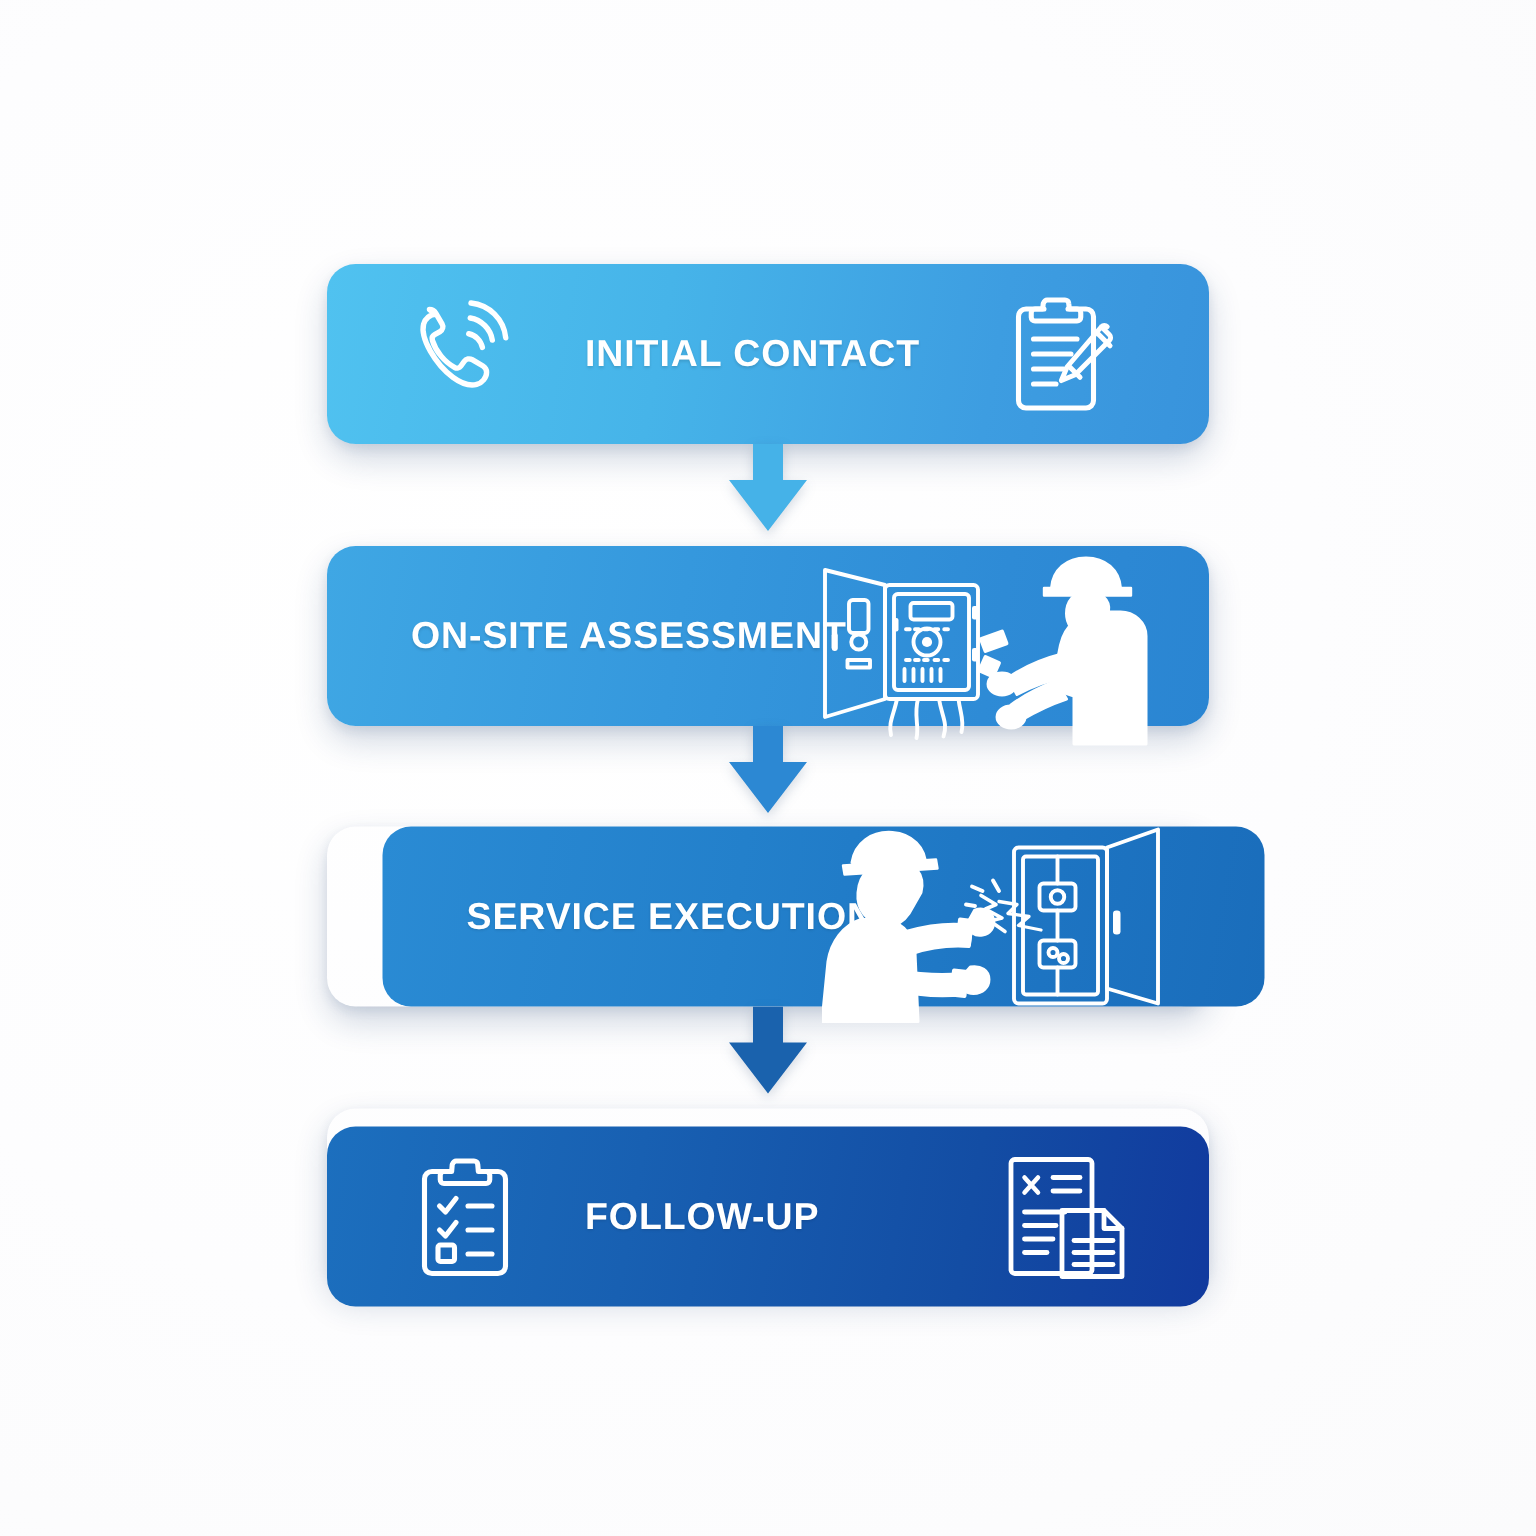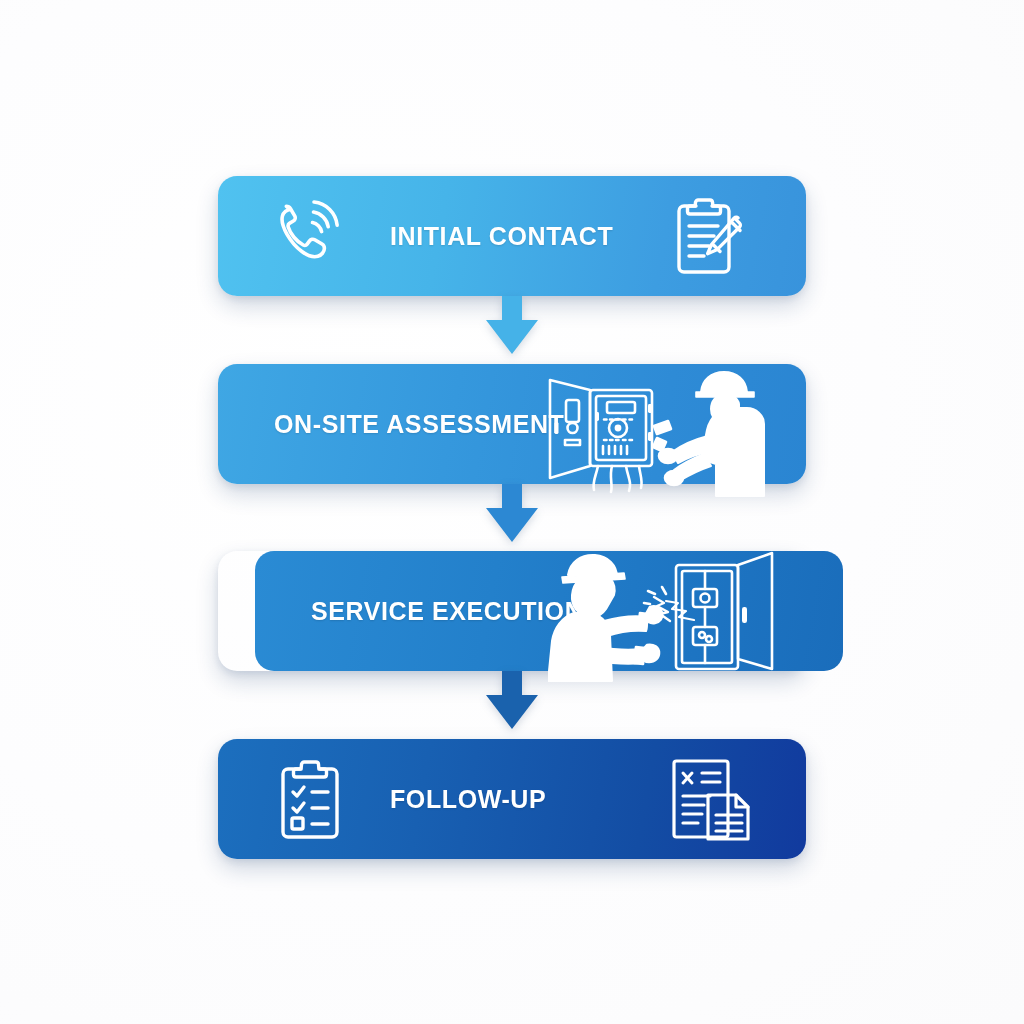--- a/index.html
+++ b/index.html
@@ -88,20 +88,21 @@
   #step-3 .step-inner {
     background: linear-gradient(100deg, #2a8bd4 0%, #2380cb 40%, #1d74c2 75%, #1a6dbb 100%);
     margin-left: 37px;
   }
   #step-3 .step-label { left: 56px; }
 
   
   #step-4 { top: 739px; }
   #step-4 .step-inner {
     background: linear-gradient(100deg, #1c6fbe 0%, #1860b2 35%, #134da4 72%, #113a9e 100%);
+    margin-top: 12px;
   }
   #step-4 .step-label { left: 172px; }
 
   
   .arrow {
     position: absolute;
     left: 479px;
     width: 66px;
     height: 62px;
     z-index: 2;

